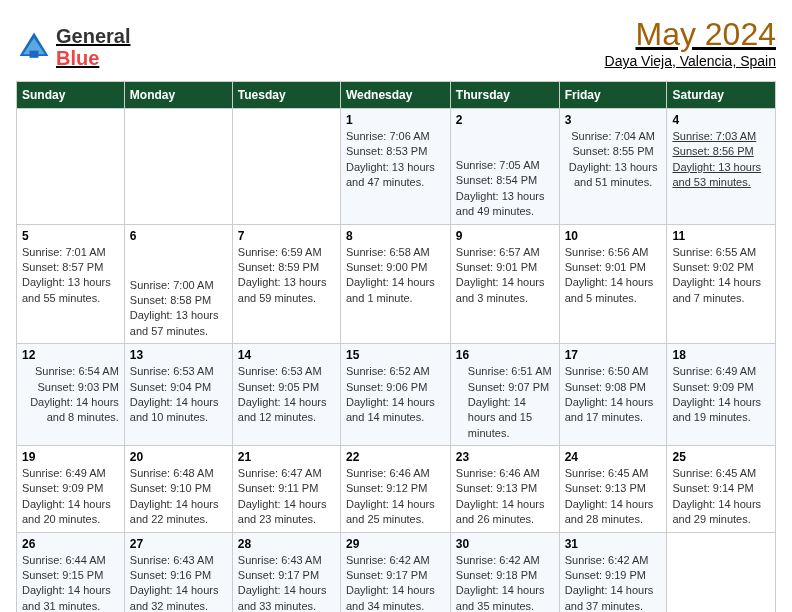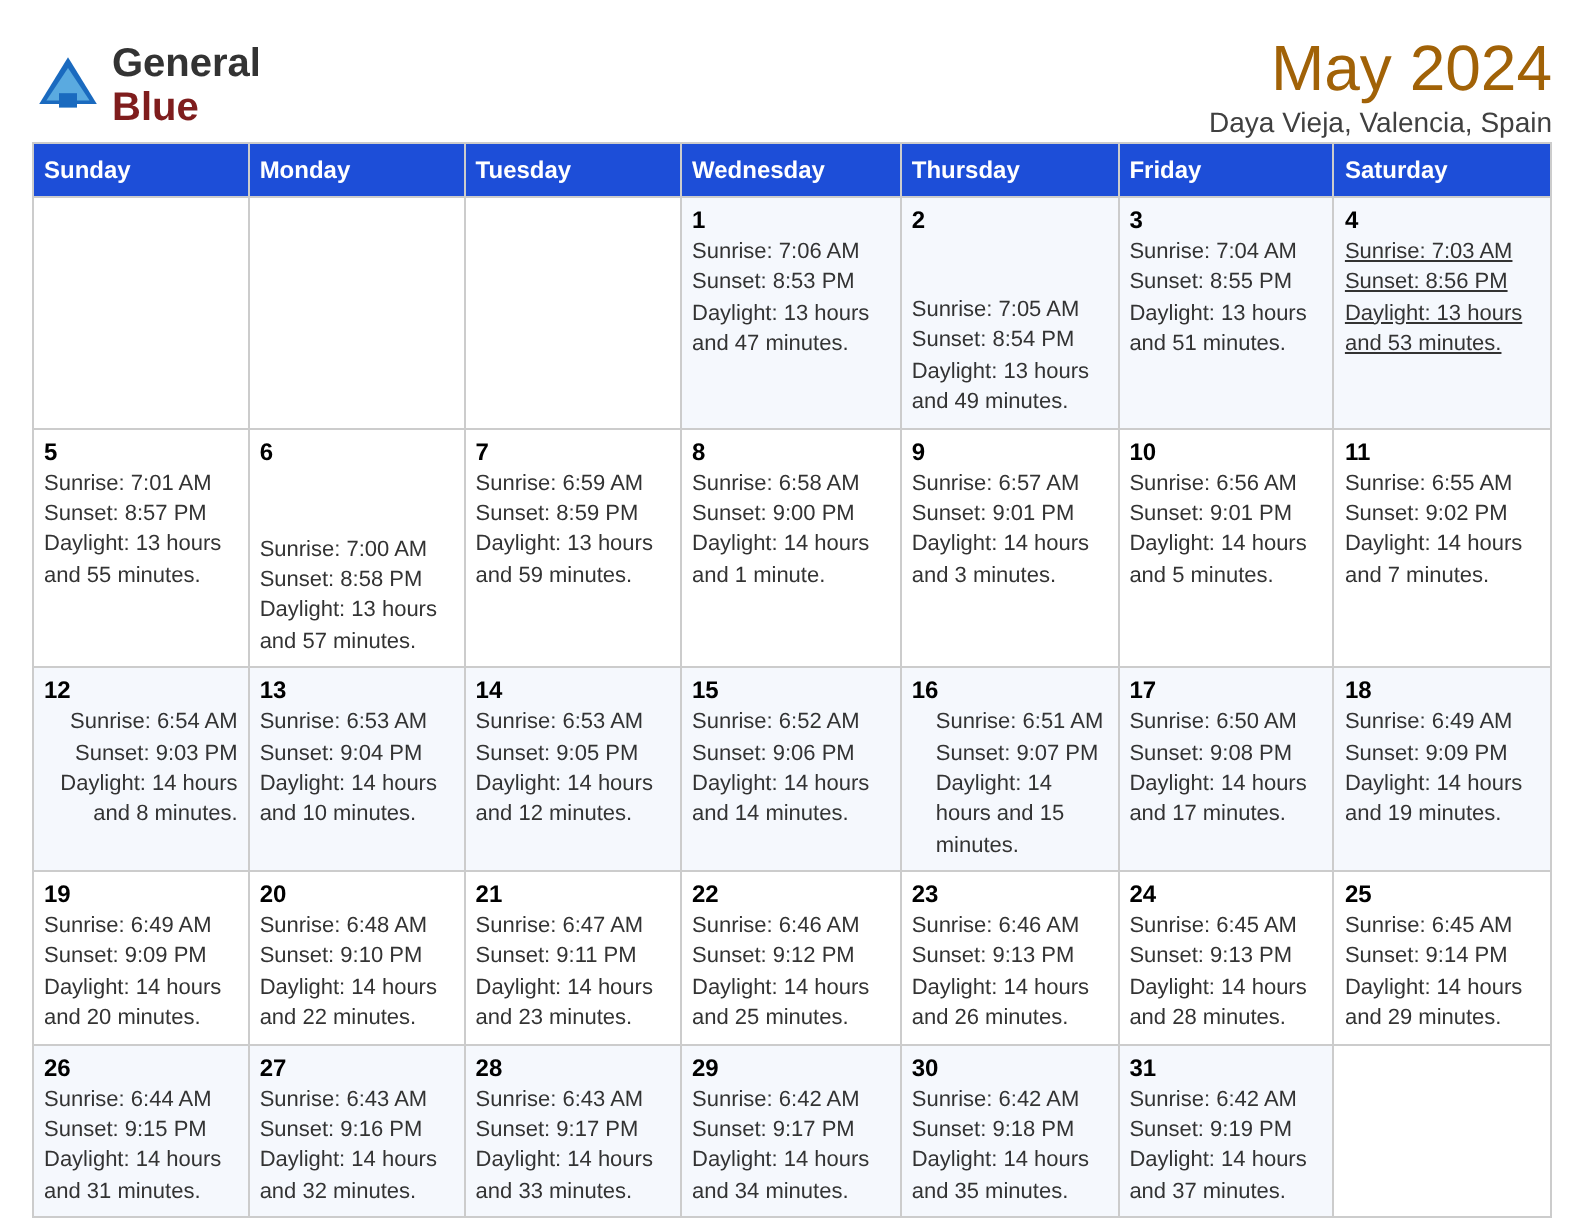--- a/index.html
+++ b/index.html
@@ -6,58 +6,59 @@
     body {
       font-family: Arial, sans-serif;
       background: #fff;
       width: 792px;
       min-height: 612px;
       padding: 16px;
     }
     .header {
       display: flex;
       justify-content: space-between;
-      align-items: center;
-      margin-bottom: 2px;
+      align-items: flex-end;
+      margin-bottom: 12px;
+      text-decoration: underline;
     }
     .logo {
       display: flex;
       align-items: center;
       gap: 4px;
     }
     .logo-text {
       font-size: 20px;
       font-weight: bold;
       line-height: 1.1;
     }
     .logo-general { color: #333; }
-    .logo-blue { color: #7f1d1d; }
+    .logo-blue { color: #ef4444; }
     .logo-icon {
       width: 36px;
       height: 36px;
     }
     .title-block {
       text-align: right;
     }
     .month-title {
       font-size: 32px;
       color: #a16207;
       font-weight: normal;
     }
     .location {
       font-size: 14px;
-      color: #404040;
+      color: #000000;
     }
     table {
       width: 100%;
       border-collapse: collapse;
       font-size: 11px;
     }
     thead th {
-      background-color: #1d4ed8;
+      background-color: #14532d;
       color: #fff;
       text-align: left;
       padding: 6px 5px;
       font-size: 12px;
       font-weight: bold;
       border: 1px solid #ccc;
     }
     tbody td {
       border: 1px solid #ccc;
       vertical-align: top;
@@ -128,21 +129,21 @@
 Daylight: 13 hours and 47 minutes.</div>
         </td>
         <td>
           <span class="day-num">2</span>
           <div class="day-info" style="white-space: pre-line; margin-top: 31px;">Sunrise: 7:05 AM
 Sunset: 8:54 PM
 Daylight: 13 hours and 49 minutes.</div>
         </td>
         <td>
           <span class="day-num">3</span>
-          <div class="day-info" style="white-space: pre-line;">Sunrise: 7:04 AM
+          <div class="day-info" style="white-space: pre-line; text-align: center;">Sunrise: 7:04 AM
 Sunset: 8:55 PM
 Daylight: 13 hours and 51 minutes.</div>
         </td>
         <td>
           <span class="day-num">4</span>
           <div class="day-info" style="white-space: pre-line; text-decoration: underline;">Sunrise: 7:03 AM
 Sunset: 8:56 PM
 Daylight: 13 hours and 53 minutes.</div>
         </td>
       </tr>

